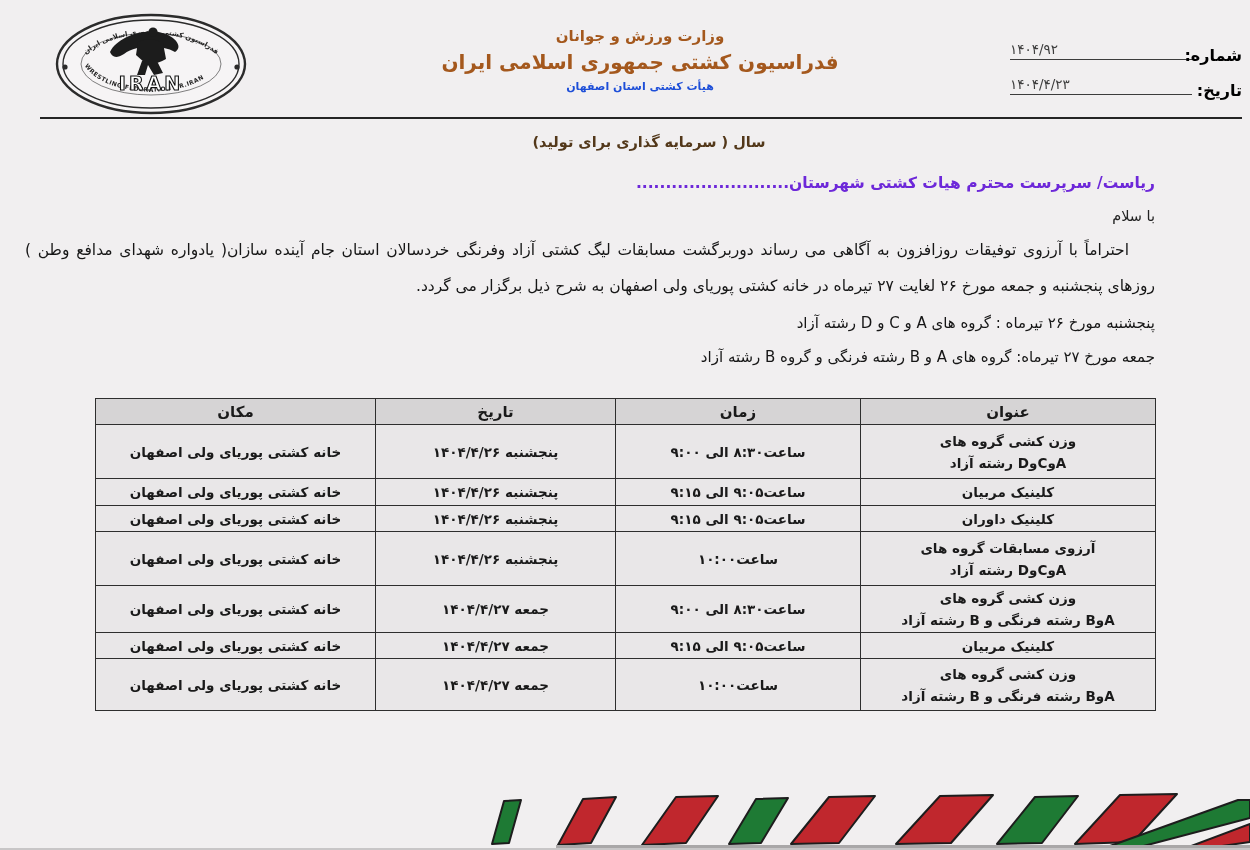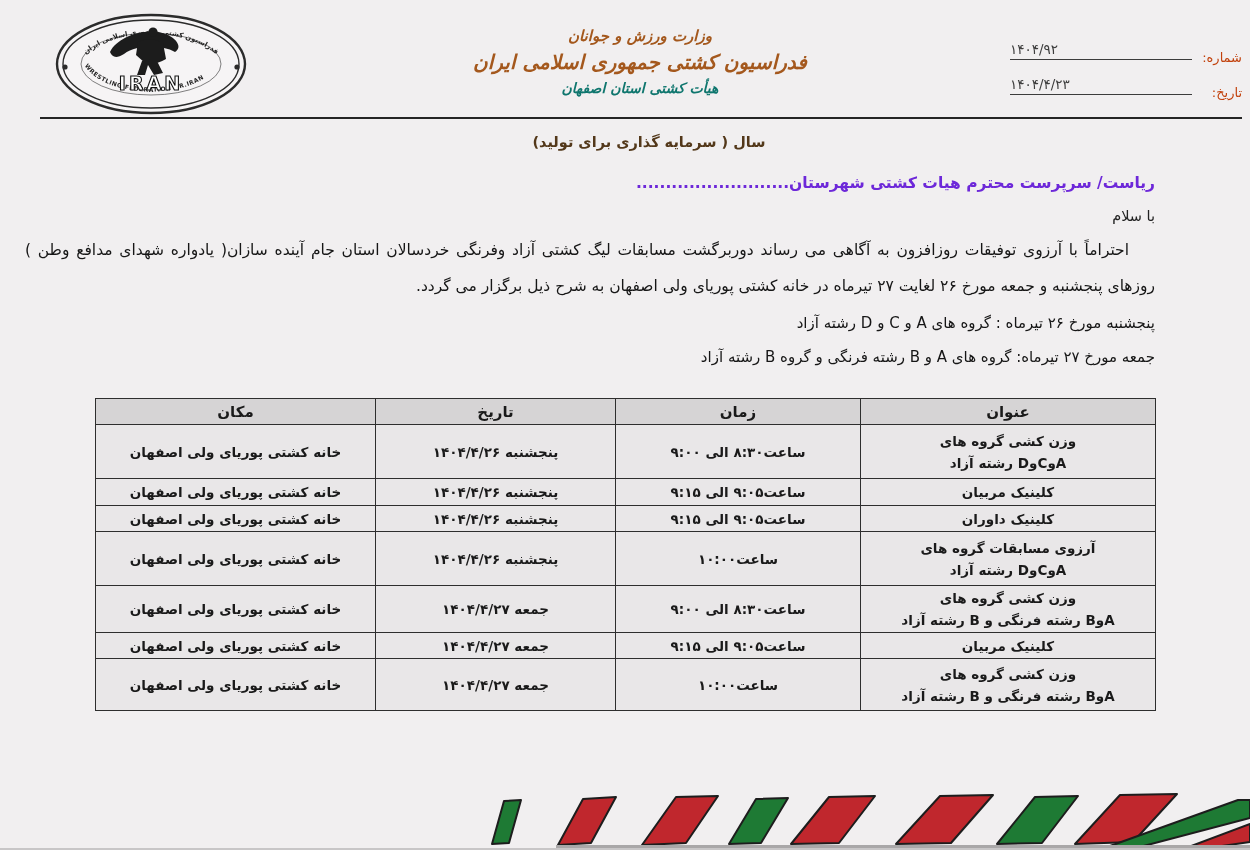--- a/index.html
+++ b/index.html
@@ -3,27 +3,27 @@
 <meta charset="utf-8">
 <style>
   html,body{margin:0;padding:0;background:#e8e6e7;}
   *{box-sizing:border-box;}
   .page{
     position:relative;width:1250px;height:850px;background:#f1eff0;
     font-family:"DejaVu Sans",sans-serif;overflow:hidden;margin:0 auto;
   }
   
   .logo{position:absolute;left:52px;top:12px;width:198px;height:104px;}
-  .head-center{position:absolute;left:385px;top:27px;width:510px;text-align:center;direction:rtl;font-style:italic;}
+  .head-center{position:absolute;left:385px;top:27px;width:510px;text-align:center;direction:rtl;}
   .head-line1{font-size:15px;font-weight:bold;color:#a4581d;margin-bottom:5px;}
   .head-line2{font-size:20px;font-weight:bold;color:#a4581d;margin-bottom:6px;}
-  .head-line3{font-size:14px;font-weight:bold;color:#0f766e;}
+  .head-line3{font-size:11px;font-weight:bold;color:#1d4ed8;}
   .ref-block{position:absolute;right:6px;top:30px;width:238px;direction:rtl;}
   .ref-row{position:relative;height:35px;}
-  .ref-label{position:absolute;right:2px;bottom:0;font-size:13px;font-weight:normal;color:#c2410c;}
+  .ref-label{position:absolute;right:2px;bottom:0;font-size:16px;font-weight:bold;color:#000000;}
   .ref-line{position:absolute;left:4px;right:52px;bottom:5px;border-bottom:1.6px solid #3c3c3c;}
   .ref-value{position:absolute;left:4px;right:60px;bottom:8px;text-align:left;
              font-size:13.5px;color:#3d3d3d;letter-spacing:2px;direction:ltr;}
   .top-rule{position:absolute;left:40px;right:8px;top:117px;height:0;border-top:2.4px solid #252525;}
   
   .year-slogan{position:absolute;left:0;right:12px;top:134px;text-align:center;padding-left:60px;
                font-size:14.5px;font-weight:bold;color:#53381a;direction:rtl;}
   .letter-body{position:absolute;left:25px;right:95px;top:172px;direction:rtl;text-align:right;color:#161616;}
   .salutation{font-size:15.5px;font-weight:bold;color:#6d28d9;line-height:22px;}
   .greeting{font-size:14.5px;margin-top:11px;line-height:22px;color:#222;}

